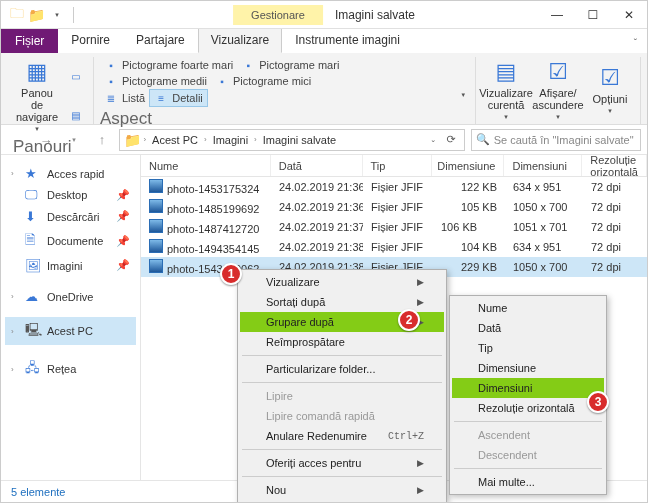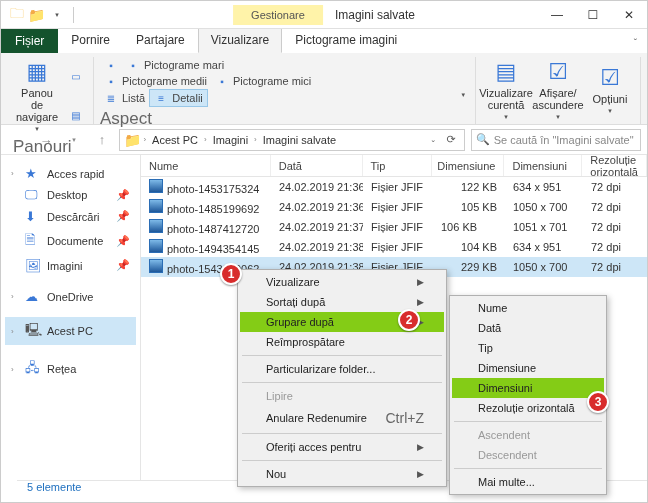--- a/index.html
+++ b/index.html
@@ -9,21 +9,21 @@
 .tb-icon { width:16px; height:16px; display:flex; align-items:center; justify-content:center; color:#555;}
 .folder-ico { color:#f7c969; font-size:14px;}
 .tb-vsep { width:1px; height:16px; background:#ccc; margin:0 4px;}
 .tb-title { position:absolute; left:50%; transform:translateX(-50%); display:flex; align-items:center; gap:12px; }
 .tb-manage-wrap { text-align:center; }
 .tb-manage { background:#fff3a9; padding:4px 18px; font-size:11px; color:#555; }
 .tb-wtitle { font-size:12px; color:#333; }
 .tb-ctrls { margin-left:auto; display:flex; }
 .tb-btn { width:36px; height:28px; display:flex; align-items:center; justify-content:center; font-size:12px; color:#333; }
 .tabstrip { height:24px; display:flex; align-items:flex-end; background:#fff; }
-.tab-file { background:#14532d; color:#fff; padding:5px 14px; font-size:12px; }
+.tab-file { background:#701a75; color:#fff; padding:5px 14px; font-size:12px; }
 .tab { padding:5px 12px; font-size:12px; color:#333; border:1px solid transparent; }
 .tab.active { border:1px solid #ccc; border-bottom:1px solid #f3f3f3; background:#f3f3f3; }
 .tab.tool { }
 .ribbon { height:72px; background:#f3f3f3; border-bottom:1px solid #ddd; display:flex; padding:4px 6px 0 6px; }
 .ribbon-group { display:flex; flex-direction:column; padding:0 6px; border-right:1px solid #ddd; }
 .rg-content { flex:1; display:flex; gap:4px; }
 .rg-label { font-size:17px; color:#666; padding:2px 0;}
 .bigbtn { width:48px; display:flex; flex-direction:column; align-items:center; justify-content:center; gap:2px; text-align:center; font-size:11px; color:#333; padding:2px;}
 .bigbtn .ico { font-size:22px; color:#3a78d6;}
 .bigbtn .lbl { line-height:1.1;}
@@ -48,29 +48,29 @@
 .side-item .ico { width:16px; font-size:13px;}
 .side-spacer { height:10px;}
 .main { flex:1; position:relative; overflow:hidden;}
 .cols { display:flex; border-bottom:1px solid #e5e5e5; height:22px; align-items:center; color:#444;}
 .col { padding:0 8px; border-right:1px solid #eee; height:100%; display:flex; align-items:center; font-size:11px;}
 .c-name{width:130px;} .c-date{width:92px;} .c-type{width:70px;} .c-dim{width:72px; justify-content:flex-end;} .c-dims{width:78px;} .c-res{flex:1;}
 .row { display:flex; height:20px; align-items:center; font-size:11px; color:#333;}
 .row.sel { background:#cde6f7;}
 .row .cell { padding:0 8px; overflow:hidden; white-space:nowrap;}
 .row .ico { width:14px; height:14px; margin-right:4px; display:inline-block; background:linear-gradient(#7db9e8,#1e5799); border:1px solid #2a6db5;}
-.statusbar { position:absolute; bottom:0; left:16px; right:0; height:22px; border-top:1px solid #e5e5e5; display:flex; align-items:flex-start; padding:0 10px; font-size:11px; color:#1e6fbf;}
+.statusbar { position:absolute; bottom:0; left:0; right:0; height:22px; border-top:1px solid #e5e5e5; display:flex; align-items:center; padding:0 10px; font-size:11px; color:#1e6fbf;}
 .ctx-menu { position:absolute; background:#f0f0f0; border:1px solid #b0b0b0; box-shadow:2px 2px 6px rgba(0,0,0,0.25); padding:2px; font-size:12px; color:#222;}
 .ctx-menu.m1 { left:236px; top:268px; width:210px;}
 .ctx-menu.m2 { left:448px; top:294px; width:158px;}
 .ctx-item { padding:4px 20px 4px 26px; position:relative; display:flex; align-items:center; justify-content:space-between;}
 .ctx-item.hl { background:#84cc16;}
 .ctx-item.dis { color:#999;}
 .ctx-item .arr { font-size:9px; color:#555;}
-.ctx-item .sc { color:#666; font-size:14px;}
+.ctx-item .sc { color:#666; font-size:10px;font-family:Liberation Mono, monospace;}
 .ctx-sep { height:1px; background:#ccc; margin:3px 2px;}
 .callout { position:absolute; width:22px; height:22px; border-radius:50%; background:#d82c2c; border:2px solid #fff; box-shadow:0 1px 2px rgba(0,0,0,0.4); color:#fff; font-weight:bold; font-size:12px; display:flex; align-items:center; justify-content:center;}
 .co1{left:219px; top:262px;} .co2{left:397px; top:308px;} .co3{left:586px; top:390px;}
 </style>
 </head>
 <body>
 
 <div class="titlebar">
   <div class="tb-icons">
     <span class="tb-icon folder-ico">🗀</span>
@@ -89,21 +89,21 @@
     <div class="tb-btn">☐</div>
     <div class="tb-btn">✕</div>
   </div>
 </div>
 
 <div class="tabstrip">
   <div class="tab-file">Fișier</div>
   <div class="tab">Pornire</div>
   <div class="tab">Partajare</div>
   <div class="tab active">Vizualizare</div>
-  <div class="tab tool">Pictograme imagini</div>
+  <div class="tab tool">Instrumente imagini</div>
   <div style="margin-left:auto; padding:4px 10px; color:#555; font-size:10px;">ˇ</div>
 </div>
 
 <div class="ribbon">
   <div class="ribbon-group">
     <div class="rg-content">
       <div class="bigbtn">
         <span class="ico">▦</span>
         <span class="lbl">Panou de navigare</span>
         <span class="drop">▾</span>
@@ -117,20 +117,21 @@
           </div>
       </div>
     </div>
     <div class="rg-label">Panouri</div>
   </div>
   <div class="ribbon-group" style="flex:1;">
     <div class="rg-content" style="flex-direction:column; gap:0;">
       <div style="display:flex;">
         <div class="smallrow">
             <span class="ico">▪</span>
+            <span>Pictograme foarte mari</span>
           </div>
         <div class="smallrow">
             <span class="ico">▪</span>
             <span>Pictograme mari</span>
           </div>
       </div>
       <div style="display:flex;">
         <div class="smallrow">
             <span class="ico">▪</span>
             <span>Pictograme medii</span>
@@ -319,20 +320,23 @@
       <span>Reîmprospătare</span>
     </div>
   <div class="ctx-sep"></div>
   <div class="ctx-item">
       <span>Particularizare folder...</span>
     </div>
   <div class="ctx-sep"></div>
   <div class="ctx-item dis">
       <span>Lipire</span>
     </div>
+  <div class="ctx-item dis">
+      <span>Lipire comandă rapidă</span>
+    </div>
   <div class="ctx-item">
       <span>Anulare Redenumire</span>
       <span class="sc">Ctrl+Z</span>
     </div>
   <div class="ctx-sep"></div>
   <div class="ctx-item">
       <span>Oferiți acces pentru</span>
       <span class="arr">▶</span>
     </div>
   <div class="ctx-sep"></div>

